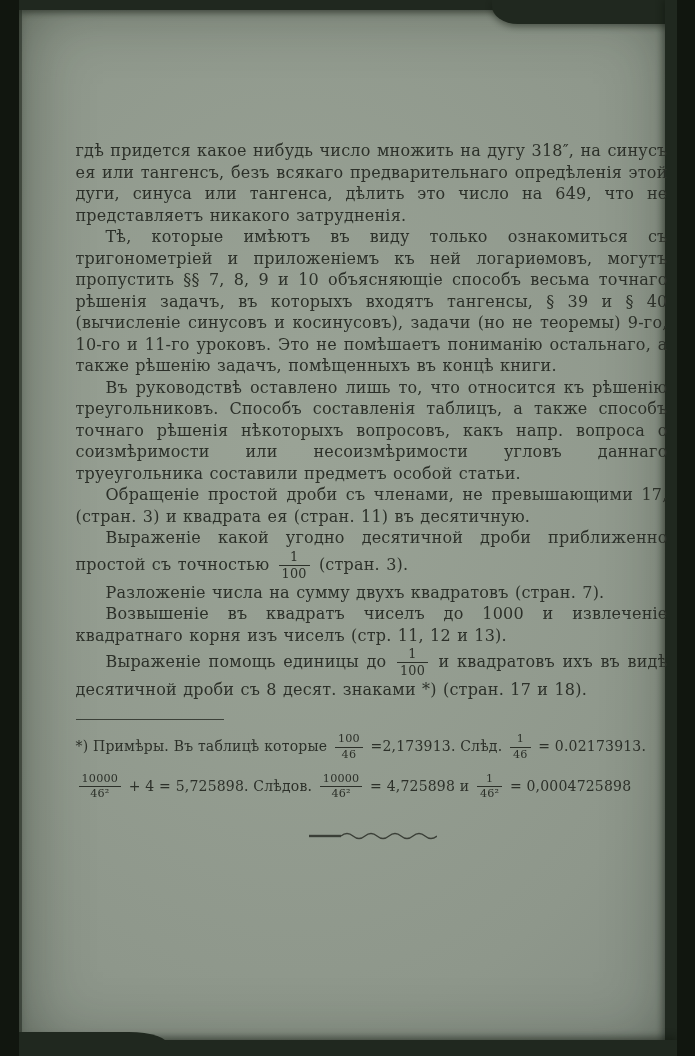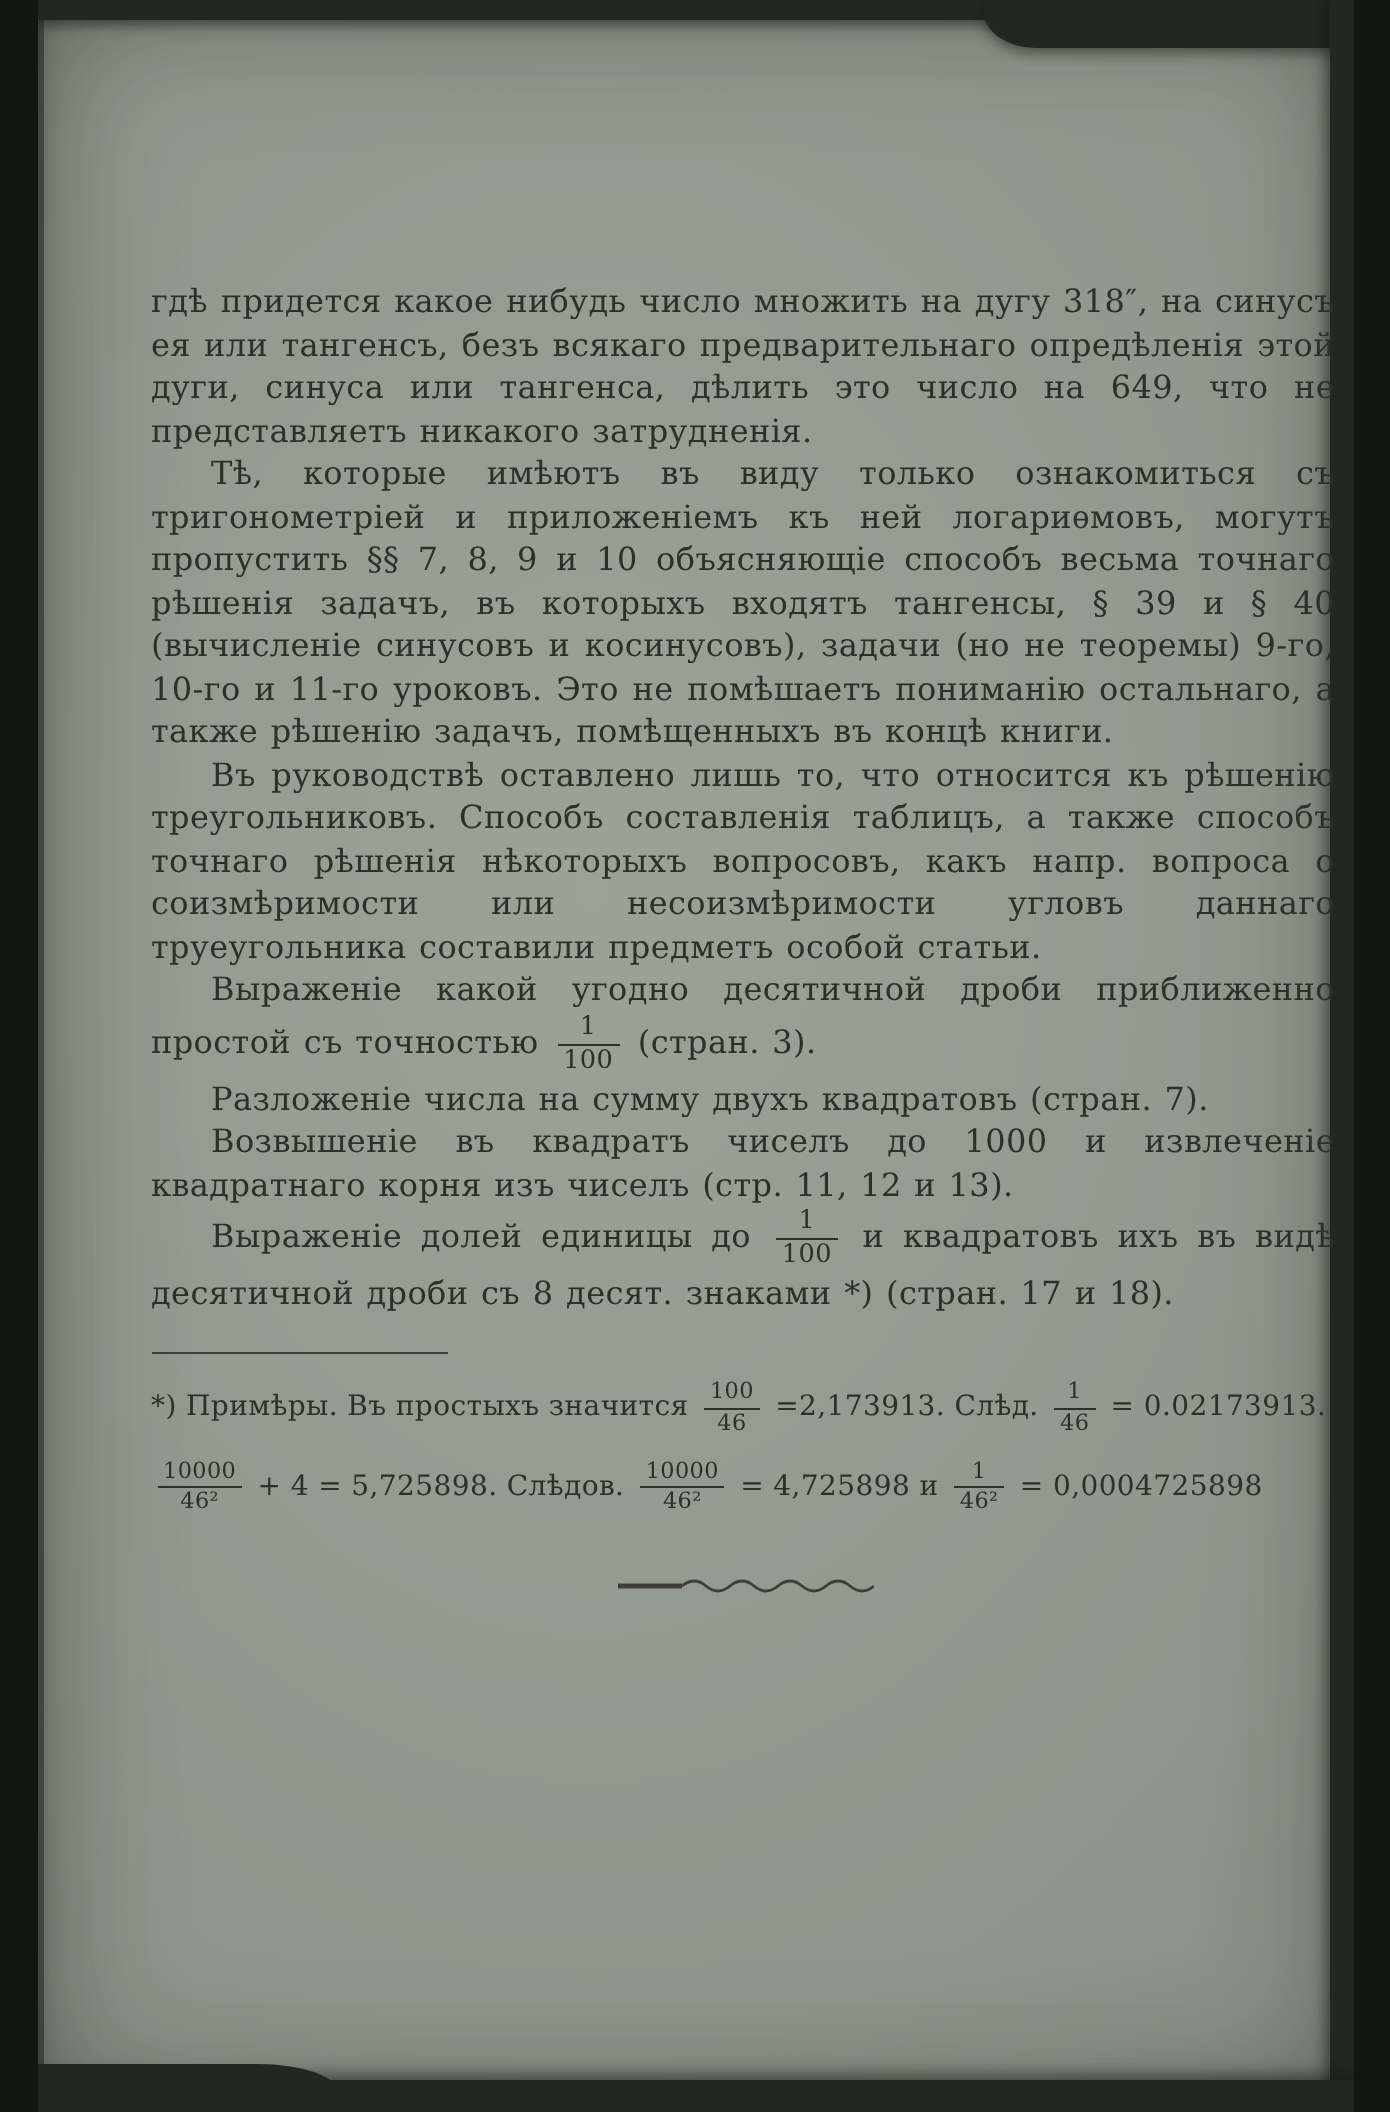--- a/index.html
+++ b/index.html
@@ -74,34 +74,35 @@
 
   <div class="page-inner">
 
     <p class="para noindent"><span>гдѣ придется какое нибудь число множить на дугу 318″, на синусъ ея или тангенсъ, безъ всякаго предварительнаго опредѣленія этой дуги, синуса или тангенса, дѣлить это число на 649, что не представляетъ никакого затрудненія.</span></p>
 
     <p class="para"><span>Тѣ, которые имѣютъ въ виду только ознакомиться съ тригонометріей и приложеніемъ къ ней логариѳмовъ, могутъ пропустить §§ 7, 8, 9 и 10 объясняющіе способъ весьма точнаго рѣшенія задачъ, въ которыхъ входятъ тангенсы, § 39 и § 40 (вычисленіе синусовъ и косинусовъ), задачи (но не теоремы) 9-го, 10-го и 11-го уроковъ. Это не помѣшаетъ пониманію остальнаго, а также рѣшенію задачъ, помѣщенныхъ въ концѣ книги.</span></p>
 
     <p class="para"><span>Въ руководствѣ оставлено лишь то, что относится къ рѣшенію треугольниковъ. Способъ составленія таблицъ, а также способъ точнаго рѣшенія нѣкоторыхъ вопросовъ, какъ напр. вопроса о соизмѣримости или несоизмѣримости угловъ даннаго труеугольника составили предметъ особой статьи.</span></p>
 
 
+    <p class="para"><span>Обращеніе простой дроби съ членами, не превышающими 17, (стран. 3) и квадрата ея (стран. 11) въ десятичную.</span></p>
 
     <p class="para"><span>Выраженіе какой угодно десятичной дроби приближенно простой съ точностью </span><span class="frac"><span class="num">1</span><span class="den">100</span></span><span> (стран. 3).</span></p>
 
     <p class="para"><span>Разложеніе числа на сумму двухъ квадратовъ (стран. 7).</span></p>
 
 
     <p class="para"><span>Возвышеніе въ квадратъ чиселъ до 1000 и извлеченіе квадратнаго корня изъ чиселъ (стр. 11, 12 и 13).</span></p>
 
-    <p class="para"><span>Выраженіе долей единицы до </span><span class="frac"><span class="num">1</span><span class="den">100</span></span><span> и квадратовъ ихъ въ видѣ десятичной дроби съ 8 десят. знаками *) (стран. 17 и 18).</span></p>
+    <p class="para"><span>Выраженіе помощь единицы до </span><span class="frac"><span class="num">1</span><span class="den">100</span></span><span> и квадратовъ ихъ въ видѣ десятичной дроби съ 8 десят. знаками *) (стран. 17 и 18).</span></p>
 
     <div class="footnote-rule"></div>
 
     <div class="footnote">
-      <p class="fline"><span>*) Примѣры. Въ простыхъ значится </span><span class="frac"><span class="num">100</span><span class="den">46</span></span><span> =2,173913. Слѣд. </span><span class="frac"><span class="num">1</span><span class="den">46</span></span><span> = 0.02173913.</span></p>
+      <p class="fline"><span>*) Примѣры. Въ таблицѣ которые </span><span class="frac"><span class="num">100</span><span class="den">46</span></span><span> =2,173913. Слѣд. </span><span class="frac"><span class="num">1</span><span class="den">46</span></span><span> = 0.02173913.</span></p>
 
       <p class="fline"><span></span><span class="frac"><span class="num">10000</span><span class="den">46²</span></span><span> + 4 = 5,725898. Слѣдов. </span><span class="frac"><span class="num">10000</span><span class="den">46²</span></span><span> = 4,725898 и </span><span class="frac"><span class="num">1</span><span class="den">46²</span></span><span> = 0,0004725898</span></p>
     </div>
 
     <div class="flourish-wrap">
       <svg width="130" height="12" viewBox="0 0 130 12">
         <path d="M2 5 L34 5" stroke="#2c3029" stroke-width="2.4" fill="none"></path>
         <path d="M34 5 q6 -5 12 0 t12 0 t12 0 t12 0 t12 0 t12 0 t12 0 t12 0" stroke="#2c3029" stroke-width="1.4" fill="none"></path>
       </svg>
     </div>

